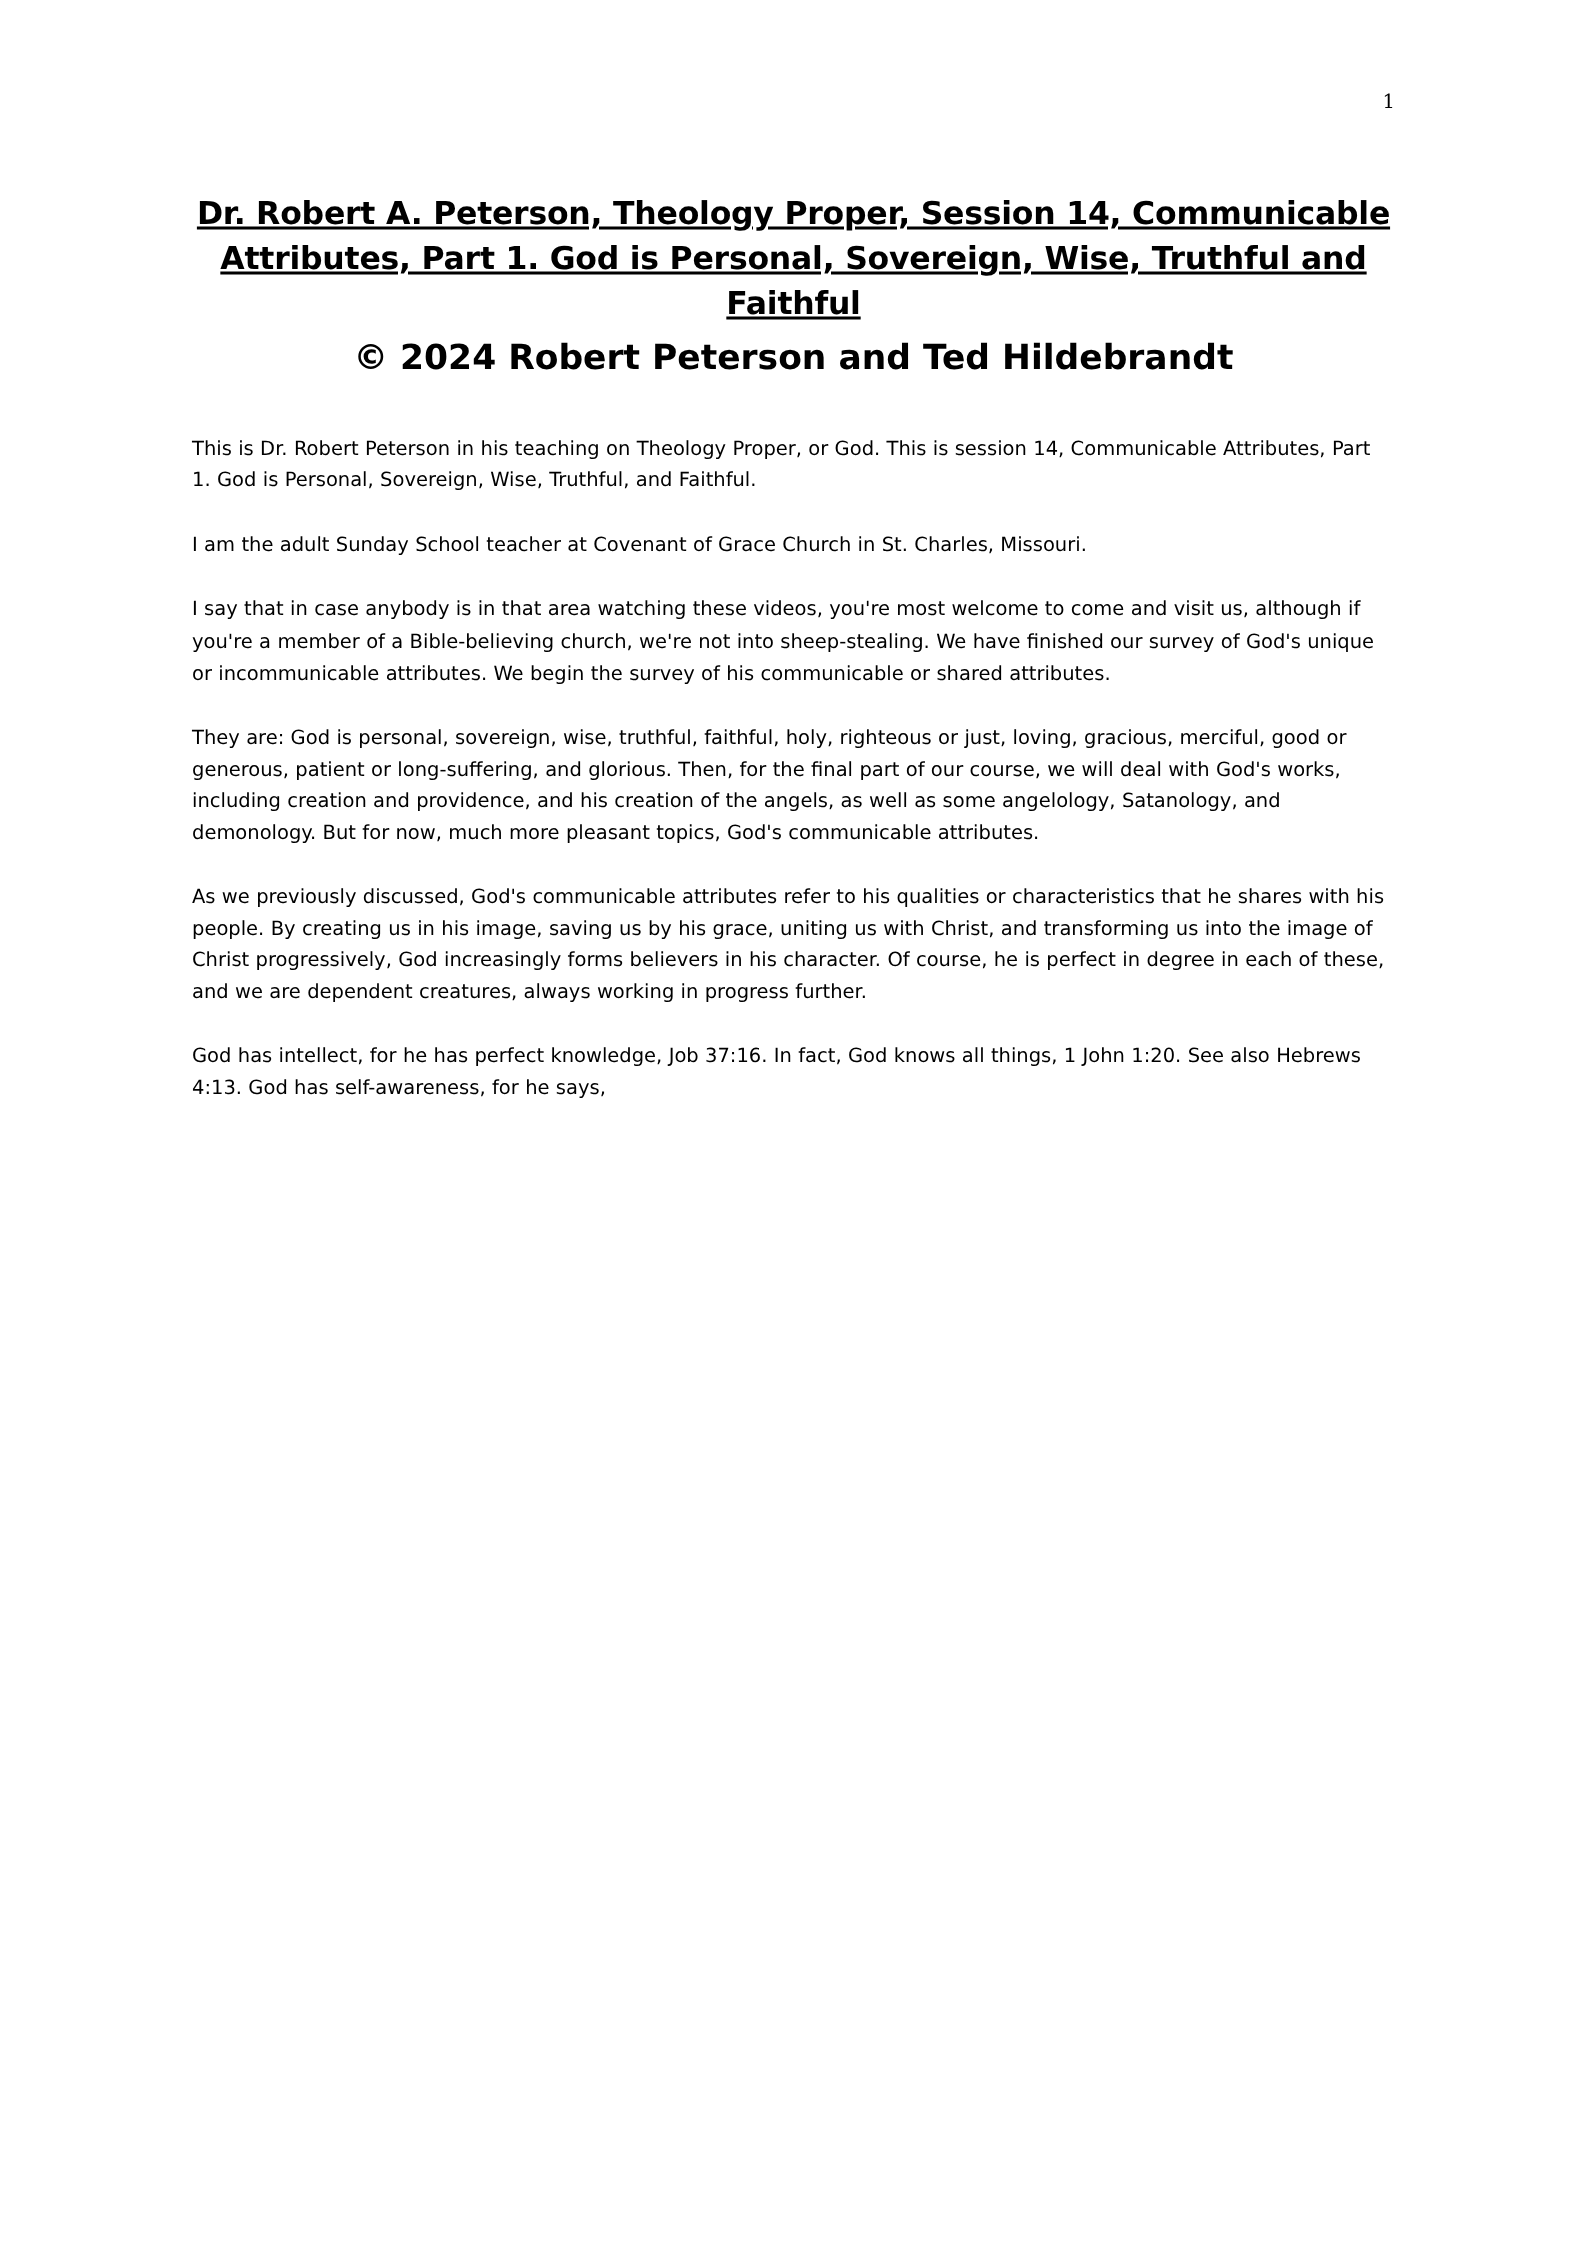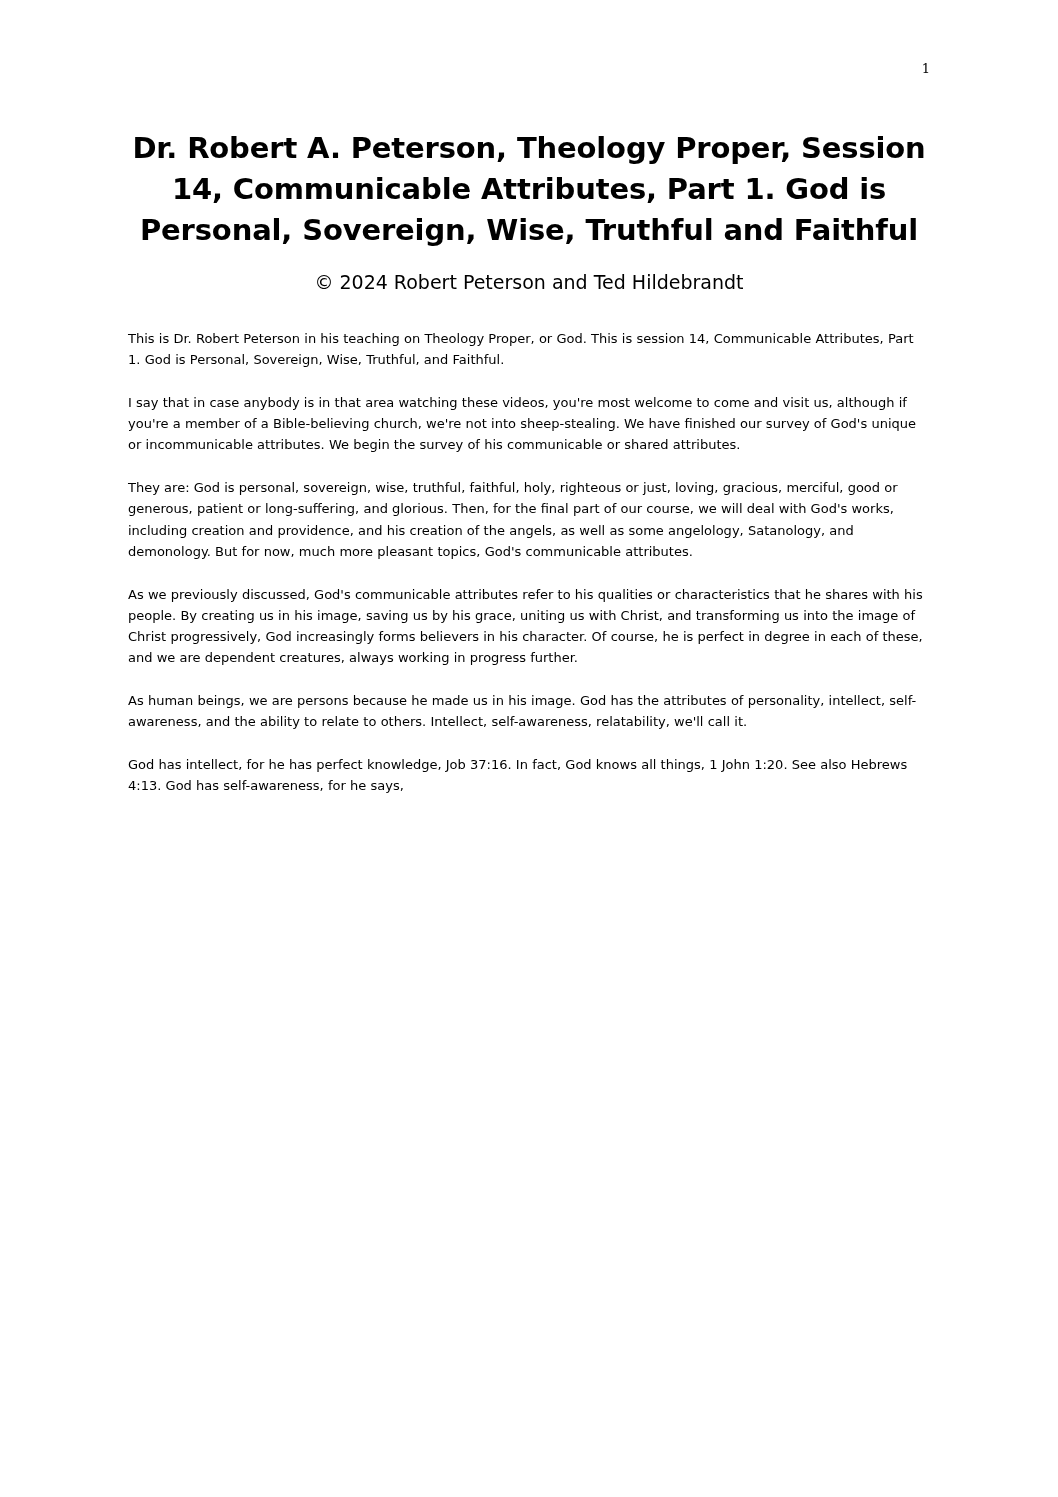--- a/index.html
+++ b/index.html
@@ -27,32 +27,33 @@
     top: 62px;
     right: 128px;
     font-size: 13px;
     line-height: 1;
     color: #000;
     font-family: "DejaVu Serif", serif;
   }
   .doc-title {
     margin: 72px 0 0 0;
     text-align: center;
-    font-size: 29px;
+    font-size: 21px;
     font-weight: bold;
     line-height: 1.42;
     letter-spacing: -0.15px;
     color: #000;
+    text-decoration: underline;
   }
   .doc-copyright {
-    margin: 18px 0 0 0;
+    margin: 8px 0 0 0;
     text-align: center;
-    font-size: 19px;
+    font-size: 23px;
     line-height: 1.3;
-    font-weight: normal;
+    font-weight: bold;
     color: #000;
   }
   .body-block {
     margin-top: 34px;
   }
   .body-para {
     font-size: 13px;
     line-height: 1.62;
     text-align: left;
     margin: 0 0 22px 0;
@@ -69,20 +70,20 @@
 <div class="page">
 
   <div class="page-number">1</div>
 
   <h1 class="doc-title">Dr. Robert A. Peterson, Theology Proper, Session 14, Communicable Attributes, Part 1. God is Personal, Sovereign, Wise, Truthful and Faithful</h1>
 
   <div class="doc-copyright">© 2024 Robert Peterson and Ted Hildebrandt</div>
 
   <div class="body-block">
     <p class="body-para">This is Dr. Robert Peterson in his teaching on Theology Proper, or God. This is session 14, Communicable Attributes, Part 1. God is Personal, Sovereign, Wise, Truthful, and Faithful.</p>
+    <p class="body-para">I am the adult Sunday School teacher at Covenant of Grace Church in St. Charles, Missouri.</p>
     <p class="body-para">I say that in case anybody is in that area watching these videos, you're most welcome to come and visit us, although if you're a member of a Bible-believing church, we're not into sheep-stealing. We have finished our survey of God's unique or incommunicable attributes. We begin the survey of his communicable or shared attributes.</p>
     <p class="body-para">They are: God is personal, sovereign, wise, truthful, faithful, holy, righteous or just, loving, gracious, merciful, good or generous, patient or long-suffering, and glorious. Then, for the final part of our course, we will deal with God's works, including creation and providence, and his creation of the angels, as well as some angelology, Satanology, and demonology. But for now, much more pleasant topics, God's communicable attributes.</p>
     <p class="body-para">As we previously discussed, God's communicable attributes refer to his qualities or characteristics that he shares with his people. By creating us in his image, saving us by his grace, uniting us with Christ, and transforming us into the image of Christ progressively, God increasingly forms believers in his character. Of course, he is perfect in degree in each of these, and we are dependent creatures, always working in progress further.</p>
-    <p class="body-para">As human beings, we are persons because he made us in his image. God has the attributes of personality, intellect, self-awareness, and the ability to relate to others. Intellect, self-awareness, relatability, we'll call it.</p>
     <p class="body-para">God has intellect, for he has perfect knowledge, Job 37:16. In fact, God knows all things, 1 John 1:20. See also Hebrews 4:13. God has self-awareness, for he says,</p>
   </div>
 
 </div>
 
 </body></html>

